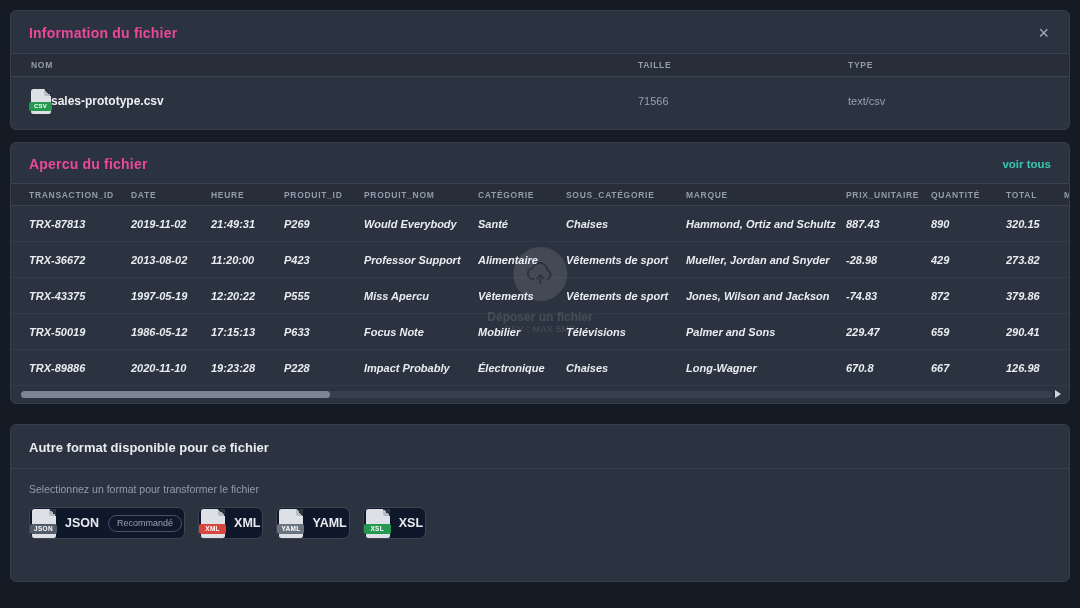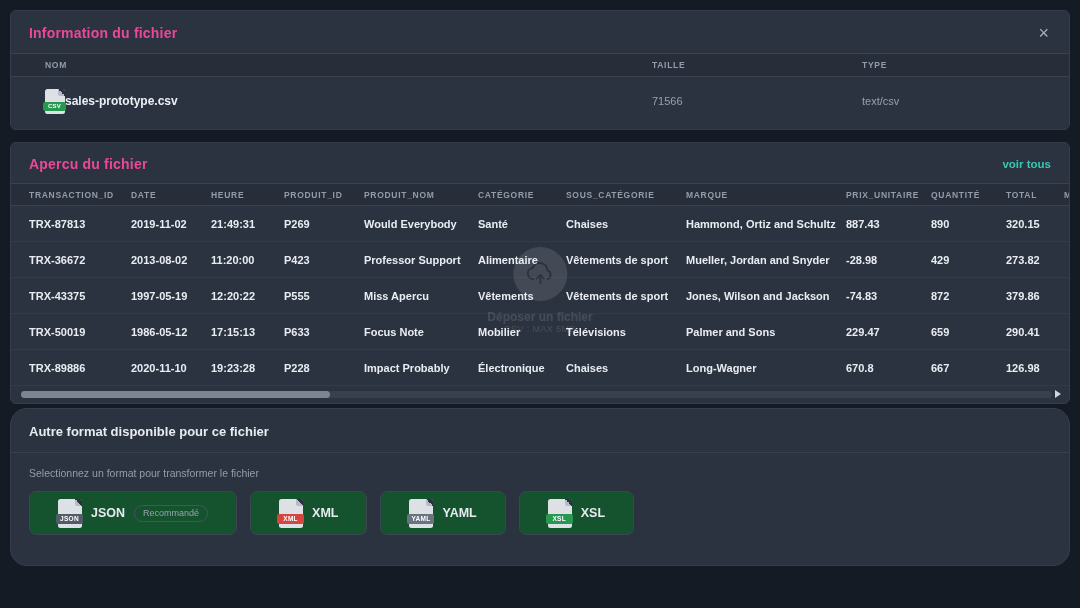--- a/index.html
+++ b/index.html
@@ -14,28 +14,28 @@
   .panel {
     width:1060px;
     background:#2c3340;
     border:1px solid #363e4c;
     border-radius:6px;
     position:relative;
     overflow:hidden;
   }
   #panel-info    { height:120px; }
   #panel-preview { height:262px; margin-top:12px; }
-  #panel-formats { height:158px; margin-top:4px;border-radius:17px; }
+  #panel-formats { height:158px; margin-top:20px; }
 
   .panel-head { display:flex; align-items:center; justify-content:space-between; padding:13px 18px 11px; }
   .panel-title { margin:0; font-size:14px; font-weight:700; color:#ec4899; letter-spacing:.2px; }
   .close-btn { background:none; border:none; color:#a7afbb; font-size:18px; line-height:1; padding:0 2px; cursor:pointer; }
 
   
-  .igrid { display:grid; grid-template-columns:607px 210px 1fr; padding-left:34px; align-items:center; }
+  .igrid { display:grid; grid-template-columns:607px 210px 1fr; padding-left:20px; align-items:center; }
   .igrid.ihead { height:24px; background:#272e3a; border-top:1px solid #3a4251; border-bottom:1px solid #3a4251; }
   .th { font-size:8.5px; font-weight:700; color:#929cab; letter-spacing:.7px; white-space:nowrap; overflow:hidden; }
   .igrid.filerow { height:48px; }
   .namecell { display:flex; align-items:center; }
   .fname { font-size:12px; font-weight:700; color:#eceff3; }
   .gval  { font-size:11px; color:#97a0ac; }
 
   
   .ficon { position:relative; width:20px; height:25px; background:#dde1e6; border-radius:2.5px; flex:none; }
   .ficon:after {
@@ -59,21 +59,21 @@
   
   .see-all { font-size:11.5px; font-weight:700; color:#38c7b4; text-decoration:none; cursor:pointer; }
   .tablewrap { position:relative; width:1058px; overflow:hidden; }
   .trow {
     display:grid;
     grid-template-columns:102px 80px 73px 80px 114px 88px 120px 160px 85px 75px 58px 63px;
     padding-left:18px; width:1120px; align-items:center;
   }
   .thead-row { height:23px; background:#272e3a; border-top:1px solid #3a4251; border-bottom:1px solid #3a4251; }
   .drow { height:36px; border-bottom:1px solid #343b48; }
-  .td { font-size:11px; font-weight:600; color:#e9edf2; white-space:nowrap; overflow:hidden; padding-right:8px; }
+  .td { font-size:11px; font-weight:600; color:#e9edf2; white-space:nowrap; overflow:hidden; padding-right:8px;font-style:italic; }
 
   
   .hscroll { display:flex; align-items:center; gap:3px; margin:4px 8px 0 10px; }
   .track { position:relative; flex:1; height:7px; background:#39404d; border-radius:4px; }
   .thumb { position:absolute; left:0; top:0; width:30%; height:7px; background:#7d8592; border-radius:4px; cursor:pointer; }
   .scroll-arrow { width:0; height:0; border-left:6px solid #cfd5dc; border-top:4px solid transparent; border-bottom:4px solid transparent; cursor:pointer; }
 
   
   .wm { position:absolute; left:50%; top:64px; transform:translateX(-50%);
         display:flex; flex-direction:column; align-items:center;
@@ -83,22 +83,22 @@
   .wm-l1 { font-size:12px; font-weight:700; }
   .wm-l2 { font-size:9px; letter-spacing:.4px; }
 
   
   .fmt-head { border-bottom:1px solid #39404d; padding:15px 18px 13px; }
   .fmt-title { margin:0; font-size:13px; font-weight:700; color:#e8ebef; }
   .subtitle { margin:14px 18px 0; font-size:10.5px; color:#949ca9; }
   .fmt-row { display:flex; gap:13px; margin:12px 18px 0; }
   .fmt-btn {
     display:inline-flex; align-items:center; gap:9px;
-    height:44px; padding:0 28px;
-    background:#14532d; border:1px solid #3d4452; border-radius:7px;
+    height:32px; padding:0 2px;
+    background:#0f172a; border:1px solid #3d4452; border-radius:7px;
     cursor:pointer;
   }
   .fmt-label { font-size:12.5px; font-weight:700; color:#e7eaee; }
   .badge {
     font-size:9px; color:#99a2ae; border:1px solid #4a5263;
     border-radius:10px; padding:2.5px 8px; white-space:nowrap;
   }
 </style>
 </head>
 <body>

